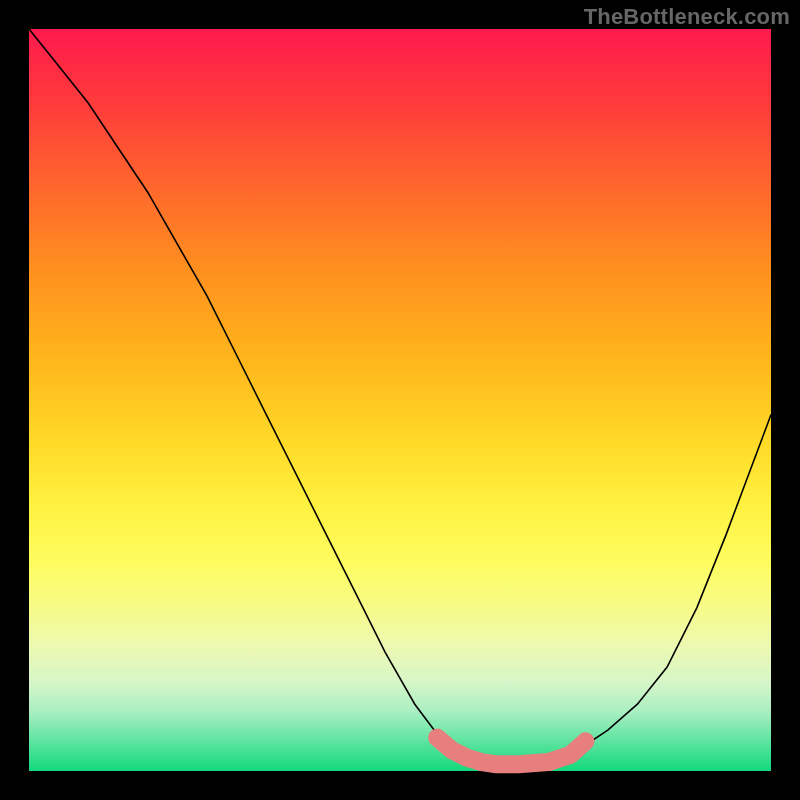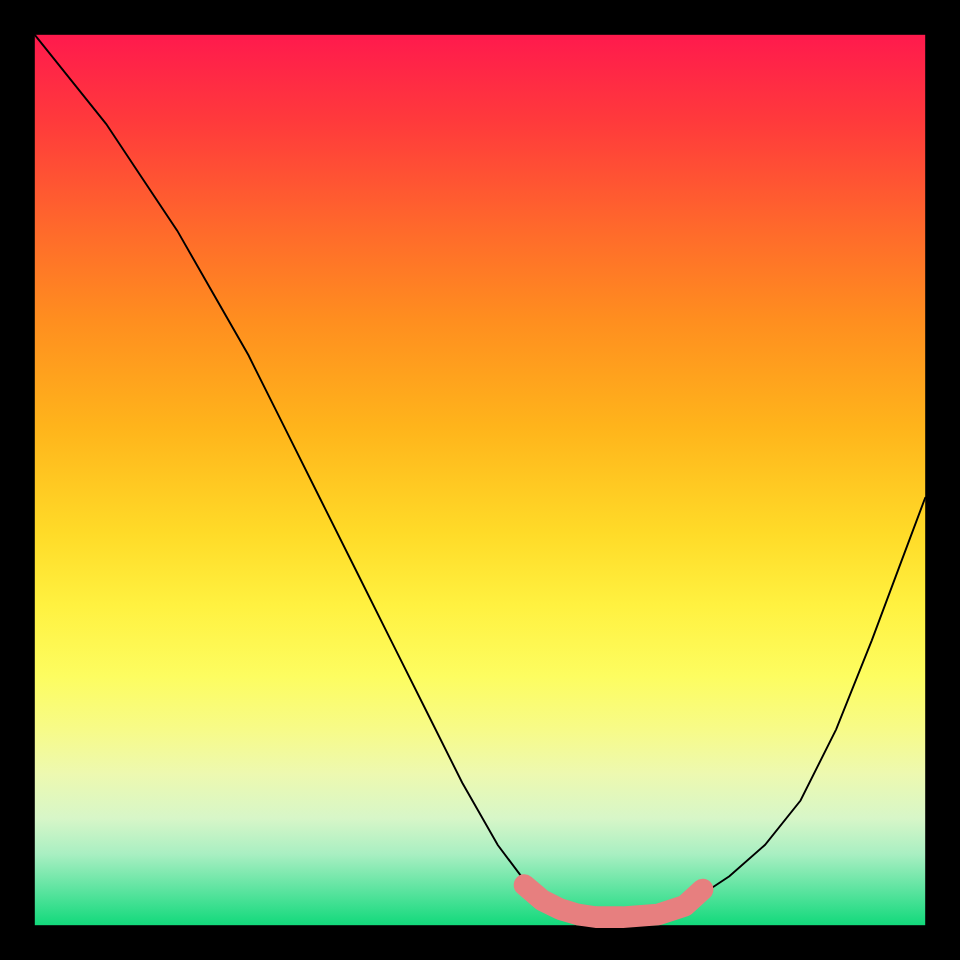--- a/index.html
+++ b/index.html
@@ -68,20 +68,21 @@
     stroke-width: 18;
     fill: none;
     stroke-linecap: round;
     stroke-linejoin: round;
   }
 </style>
 </head>
 <body>
 
 <div class="frame">
+  <div class="watermark">TheBottleneck.com</div>
 
   <div class="plot-area">
     <svg class="curves" viewBox="0 0 742 742" preserveAspectRatio="none">
       <path id="left-branch" class="curve-black" d="M0.0 0.0 L29.7 37.1 L59.4 74.2 L89.0 118.7 L118.7 163.2 L148.4 215.2 L178.1 267.1 L207.8 326.5 L237.4 385.8 L267.1 445.2 L296.8 504.6 L326.5 563.9 L356.2 623.3 L385.8 675.2 L408.1 704.9 L422.9 719.7 L437.8 727.2 L452.6 733.1 L467.5 736.1 "></path>
       <path id="right-branch" class="curve-black" d="M467.5 736.1 L489.7 734.6 L512.0 731.6 L534.2 725.7 L556.5 716.0 L578.8 701.2 L608.4 675.2 L638.1 638.1 L667.8 578.8 L697.5 504.6 L719.7 445.2 L742.0 385.8 "></path>
       <path id="highlight" class="overlay-pink" d="M408.1 708.6 L422.9 721.2 L437.8 728.6 L452.6 733.1 L467.5 735.3 L489.7 735.3 L519.4 733.1 L541.7 725.7 L556.5 712.3 "></path>
     </svg>
   </div>
 </div>
 

